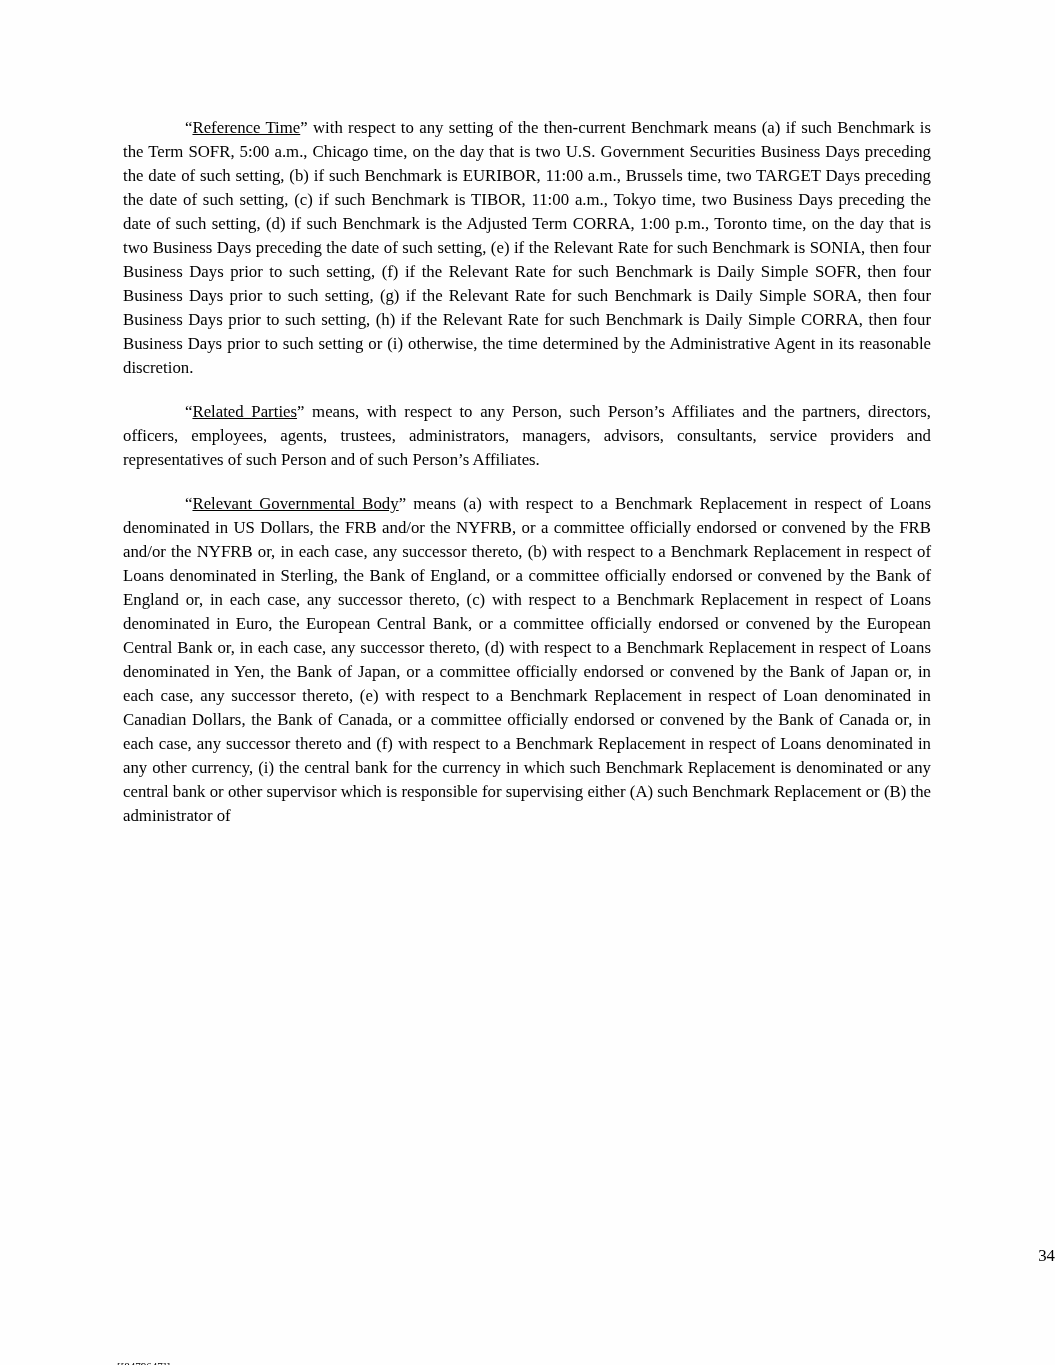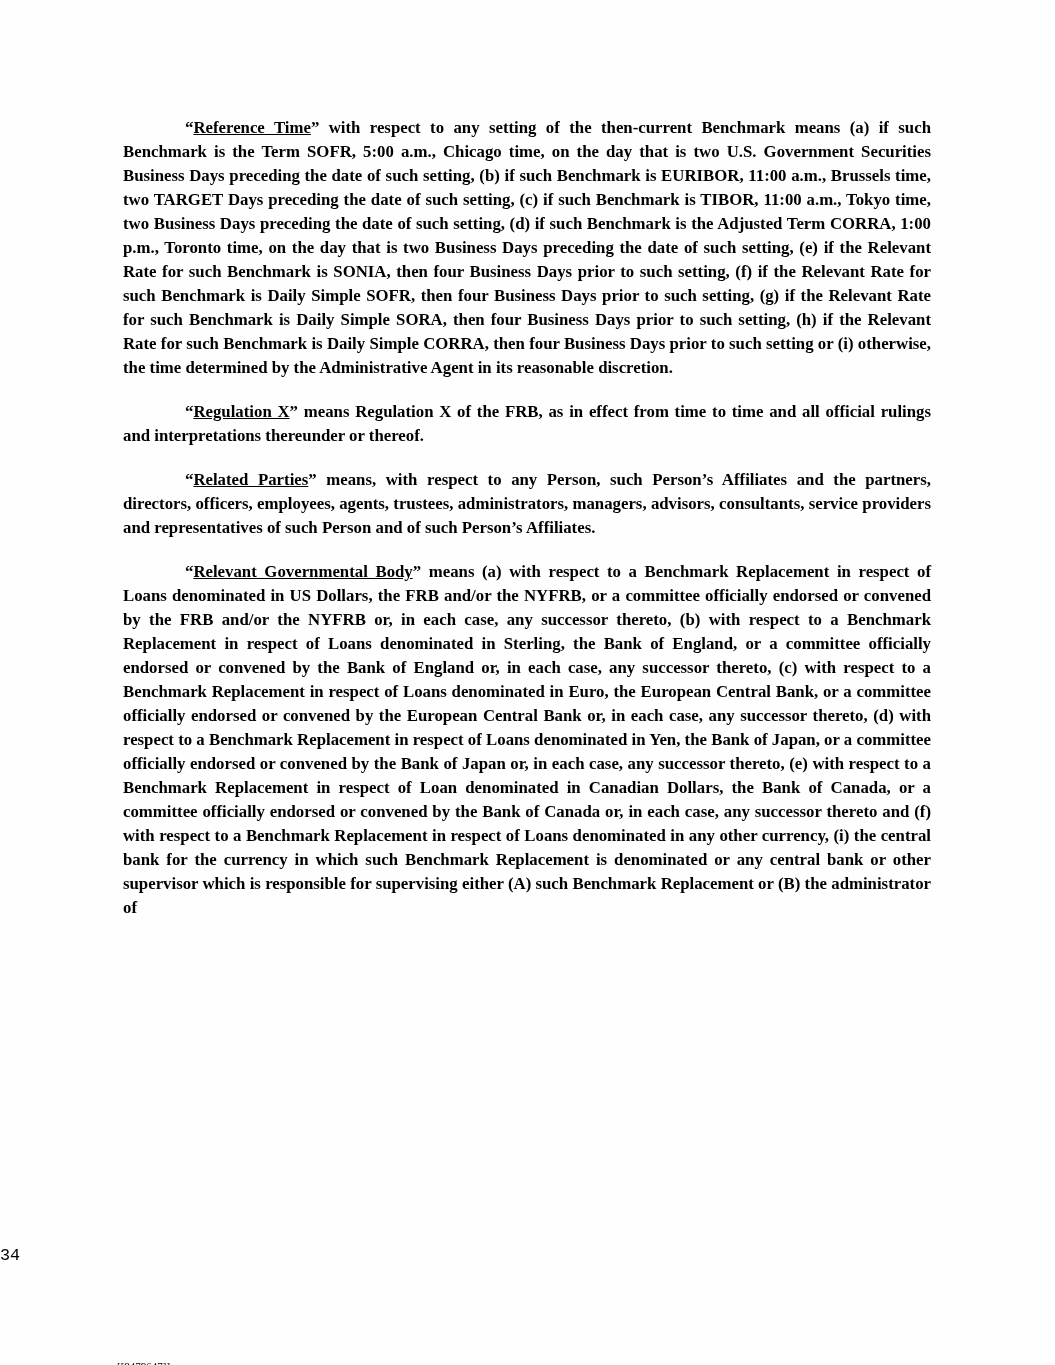--- a/index.html
+++ b/index.html
@@ -22,46 +22,43 @@
   .body-text {
     position: absolute;
     top: 116px;
     left: 123px;
     width: 808px;
   }
   .para {
     margin: 0 0 20px 0;
     text-align: justify;
     text-indent: 62px;
-    font-weight: bold;
   }
   .defined-term {
     text-decoration: underline;
   }
   .page-number {
     position: absolute;
     top: 1244px;
     left: 0;
     width: 1055px;
-    text-align: left;
-    font-family: Liberation Mono, monospace;
+    text-align: right;
   }
   .doc-tag {
     position: absolute;
     top: 1360px;
     left: 117px;
     font-size: 11px;
     line-height: 13px;
   }
 </style>
 </head>
 <body>
 
 <div class="page">
   <div class="body-text">
       <p class="para"><span>“</span><span class="defined-term">Reference Time</span><span>” with respect to any setting of the then-current Benchmark means (a) if such Benchmark is the Term SOFR, 5:00 a.m., Chicago time, on the day that is two U.S. Government Securities Business Days preceding the date of such setting, (b) if such Benchmark is EURIBOR, 11:00 a.m., Brussels time, two TARGET Days preceding the date of such setting, (c) if such Benchmark is TIBOR, 11:00 a.m., Tokyo time, two Business Days preceding the date of such setting, (d) if such Benchmark is the Adjusted Term CORRA, 1:00 p.m., Toronto time, on the day that is two Business Days preceding the date of such setting, (e) if the Relevant Rate for such Benchmark is SONIA, then four Business Days prior to such setting, (f) if the Relevant Rate for such Benchmark is Daily Simple SOFR, then four Business Days prior to such setting, (g) if the Relevant Rate for such Benchmark is Daily Simple SORA, then four Business Days prior to such setting, (h) if the Relevant Rate for such Benchmark is Daily Simple CORRA, then four Business Days prior to such setting or (i) otherwise, the time determined by the Administrative Agent in its reasonable discretion.</span></p>
-      <p class="para"><span>“</span><span class="defined-term">Regulation X</span><span>” means Regulation X of the FRB, as in effect from time to time and all official rulings and interpretations thereunder or thereof.</span></p>
       <p class="para"><span>“</span><span class="defined-term">Related Parties</span><span>” means, with respect to any Person, such Person’s Affiliates and the partners, directors, officers, employees, agents, trustees, administrators, managers, advisors, consultants, service providers and representatives of such Person and of such Person’s Affiliates.</span></p>
       <p class="para"><span>“</span><span class="defined-term">Relevant Governmental Body</span><span>” means (a) with respect to a Benchmark Replacement in respect of Loans denominated in US Dollars, the FRB and/or the NYFRB, or a committee officially endorsed or convened by the FRB and/or the NYFRB or, in each case, any successor thereto, (b) with respect to a Benchmark Replacement in respect of Loans denominated in Sterling, the Bank of England, or a committee officially endorsed or convened by the Bank of England or, in each case, any successor thereto, (c) with respect to a Benchmark Replacement in respect of Loans denominated in Euro, the European Central Bank, or a committee officially endorsed or convened by the European Central Bank or, in each case, any successor thereto, (d) with respect to a Benchmark Replacement in respect of Loans denominated in Yen, the Bank of Japan, or a committee officially endorsed or convened by the Bank of Japan or, in each case, any successor thereto, (e) with respect to a Benchmark Replacement in respect of Loan denominated in Canadian Dollars, the Bank of Canada, or a committee officially endorsed or convened by the Bank of Canada or, in each case, any successor thereto and (f) with respect to a Benchmark Replacement in respect of Loans denominated in any other currency, (i) the central bank for the currency in which such Benchmark Replacement is denominated or any central bank or other supervisor which is responsible for supervising either (A) such Benchmark Replacement or (B) the administrator of</span></p>
     </div>
   <div class="page-number">34</div>
   <div class="doc-tag">[[8479647]]</div>
 </div>
 
 </body></html>

